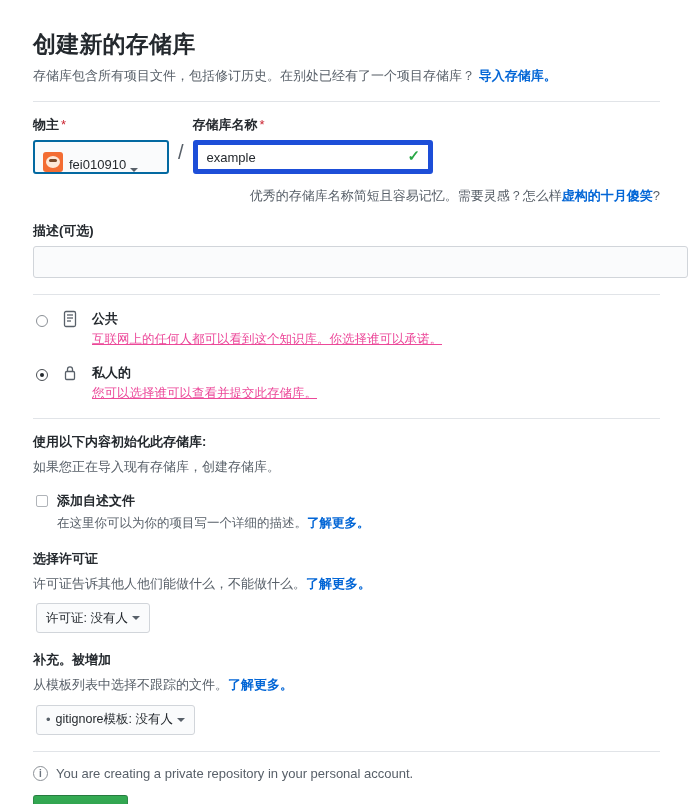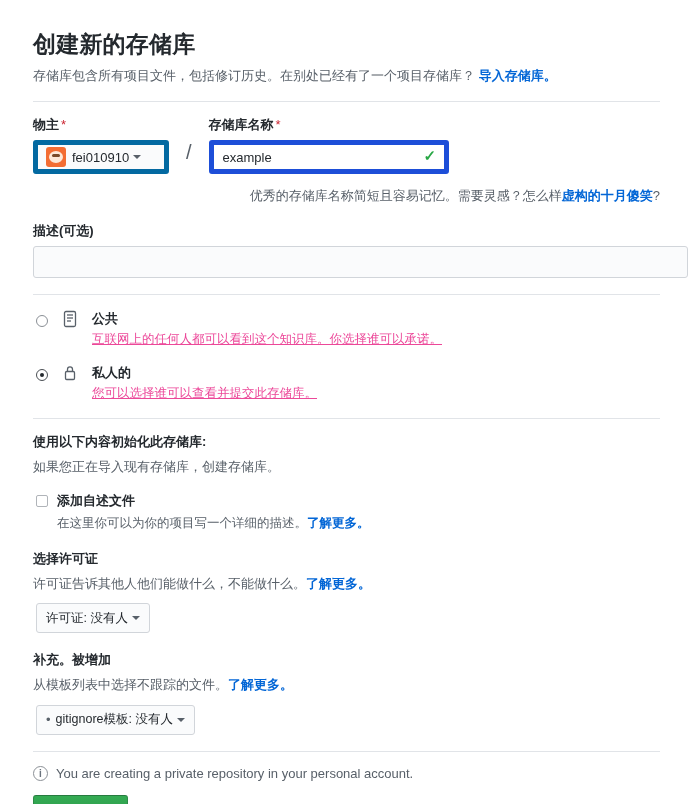--- a/index.html
+++ b/index.html
@@ -47,35 +47,35 @@
   .hr2 {
     height: 1px;
     background: #e1e4e8;
     border: 0;
     margin: 16px 0 14px 0;
   }
   
   .fields-row {
     display: flex;
     align-items: flex-end;
-    gap: 8px;
+    gap: 0;
   }
   .field-label {
     font-size: 13px;
     font-weight: bold;
     margin-bottom: 6px;
     display: block;
   }
   .req { color: #cb2431; font-weight: normal; margin-left: 2px; }
   .owner-col { width: 136px; }
   .owner-select {
     display: flex;
-    align-items: center;
+    align-items: flex-end;
     height: 34px;
-    border: 5px solid #0369a1;
+    border: 2px solid #0369a1;
     border-radius: 3px;
     background: #fafbfc;
     padding: 0 8px;
     font-size: 13px;
     color: #24292e;
   }
   .avatar {
     width: 20px; height: 20px;
     border-radius: 3px;
     background: #f36d33;

